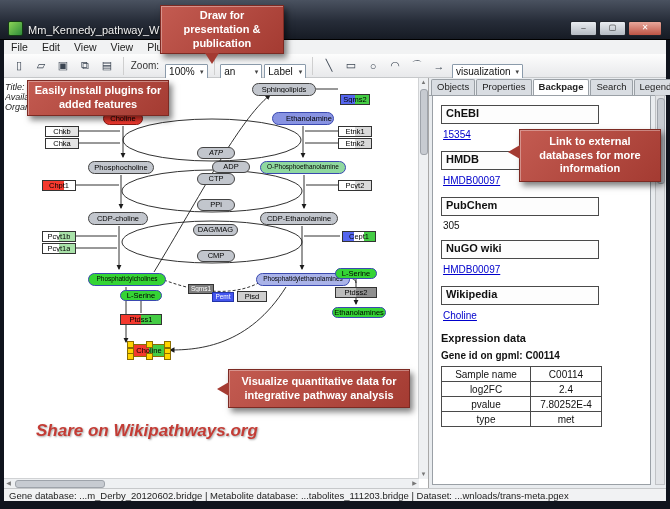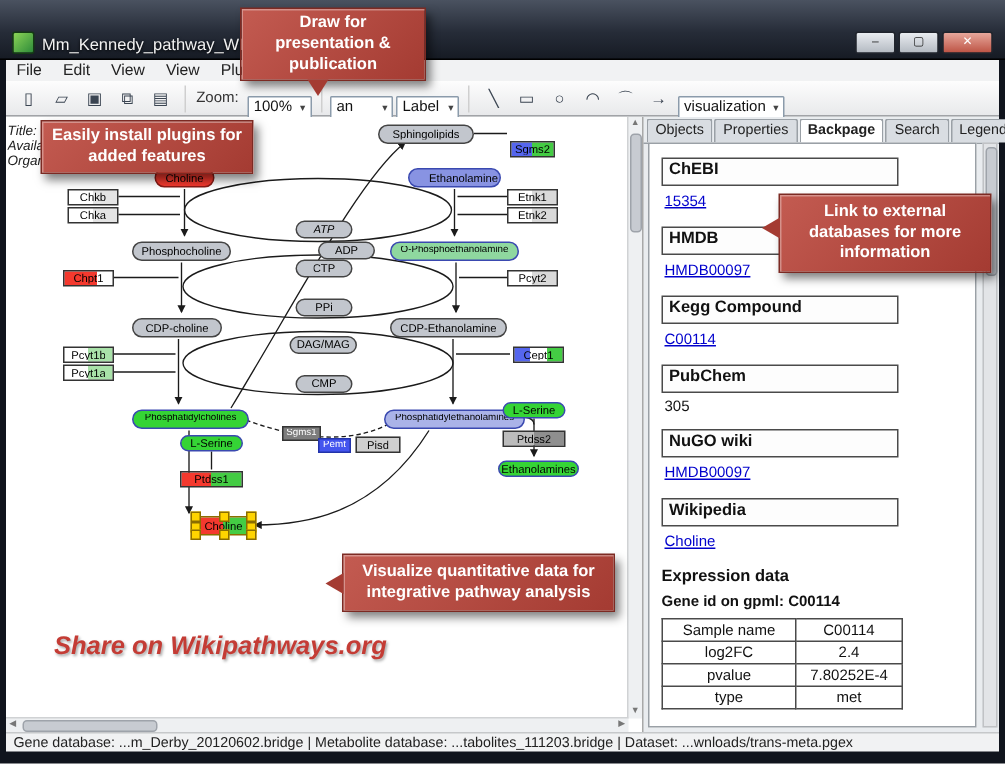--- a/index.html
+++ b/index.html
@@ -357,21 +357,20 @@
         <div class="tab">Objects</div>
         <div class="tab">Properties</div>
         <div class="tab active">Backpage</div>
         <div class="tab">Search</div>
         <div class="tab">Legend</div>
       </div>
     <div class="sidebar-content">
       <div>
           <div class="bp-section"><div class="bp-header">ChEBI</div><a class="bp-link" href="#">15354</a></div>
           <div class="bp-section"><div class="bp-header">HMDB</div><a class="bp-link" href="#">HMDB00097</a></div>
-          <div class="bp-section"><div class="bp-header">Kegg Compound</div><a class="bp-link" href="#">C00114</a></div>
           <div class="bp-section">
             <div class="bp-header">PubChem</div>
             <div class="bp-value">305</div>
           </div>
           <div class="bp-section"><div class="bp-header">NuGO wiki</div><a class="bp-link" href="#">HMDB00097</a></div>
           <div class="bp-section"><div class="bp-header">Wikipedia</div><a class="bp-link" href="#">Choline</a></div>
         </div>
       <div class="bp-exp">Expression data</div>
       <div class="bp-mapp">Gene id on gpml: C00114</div>
       <table class="exp-table">

